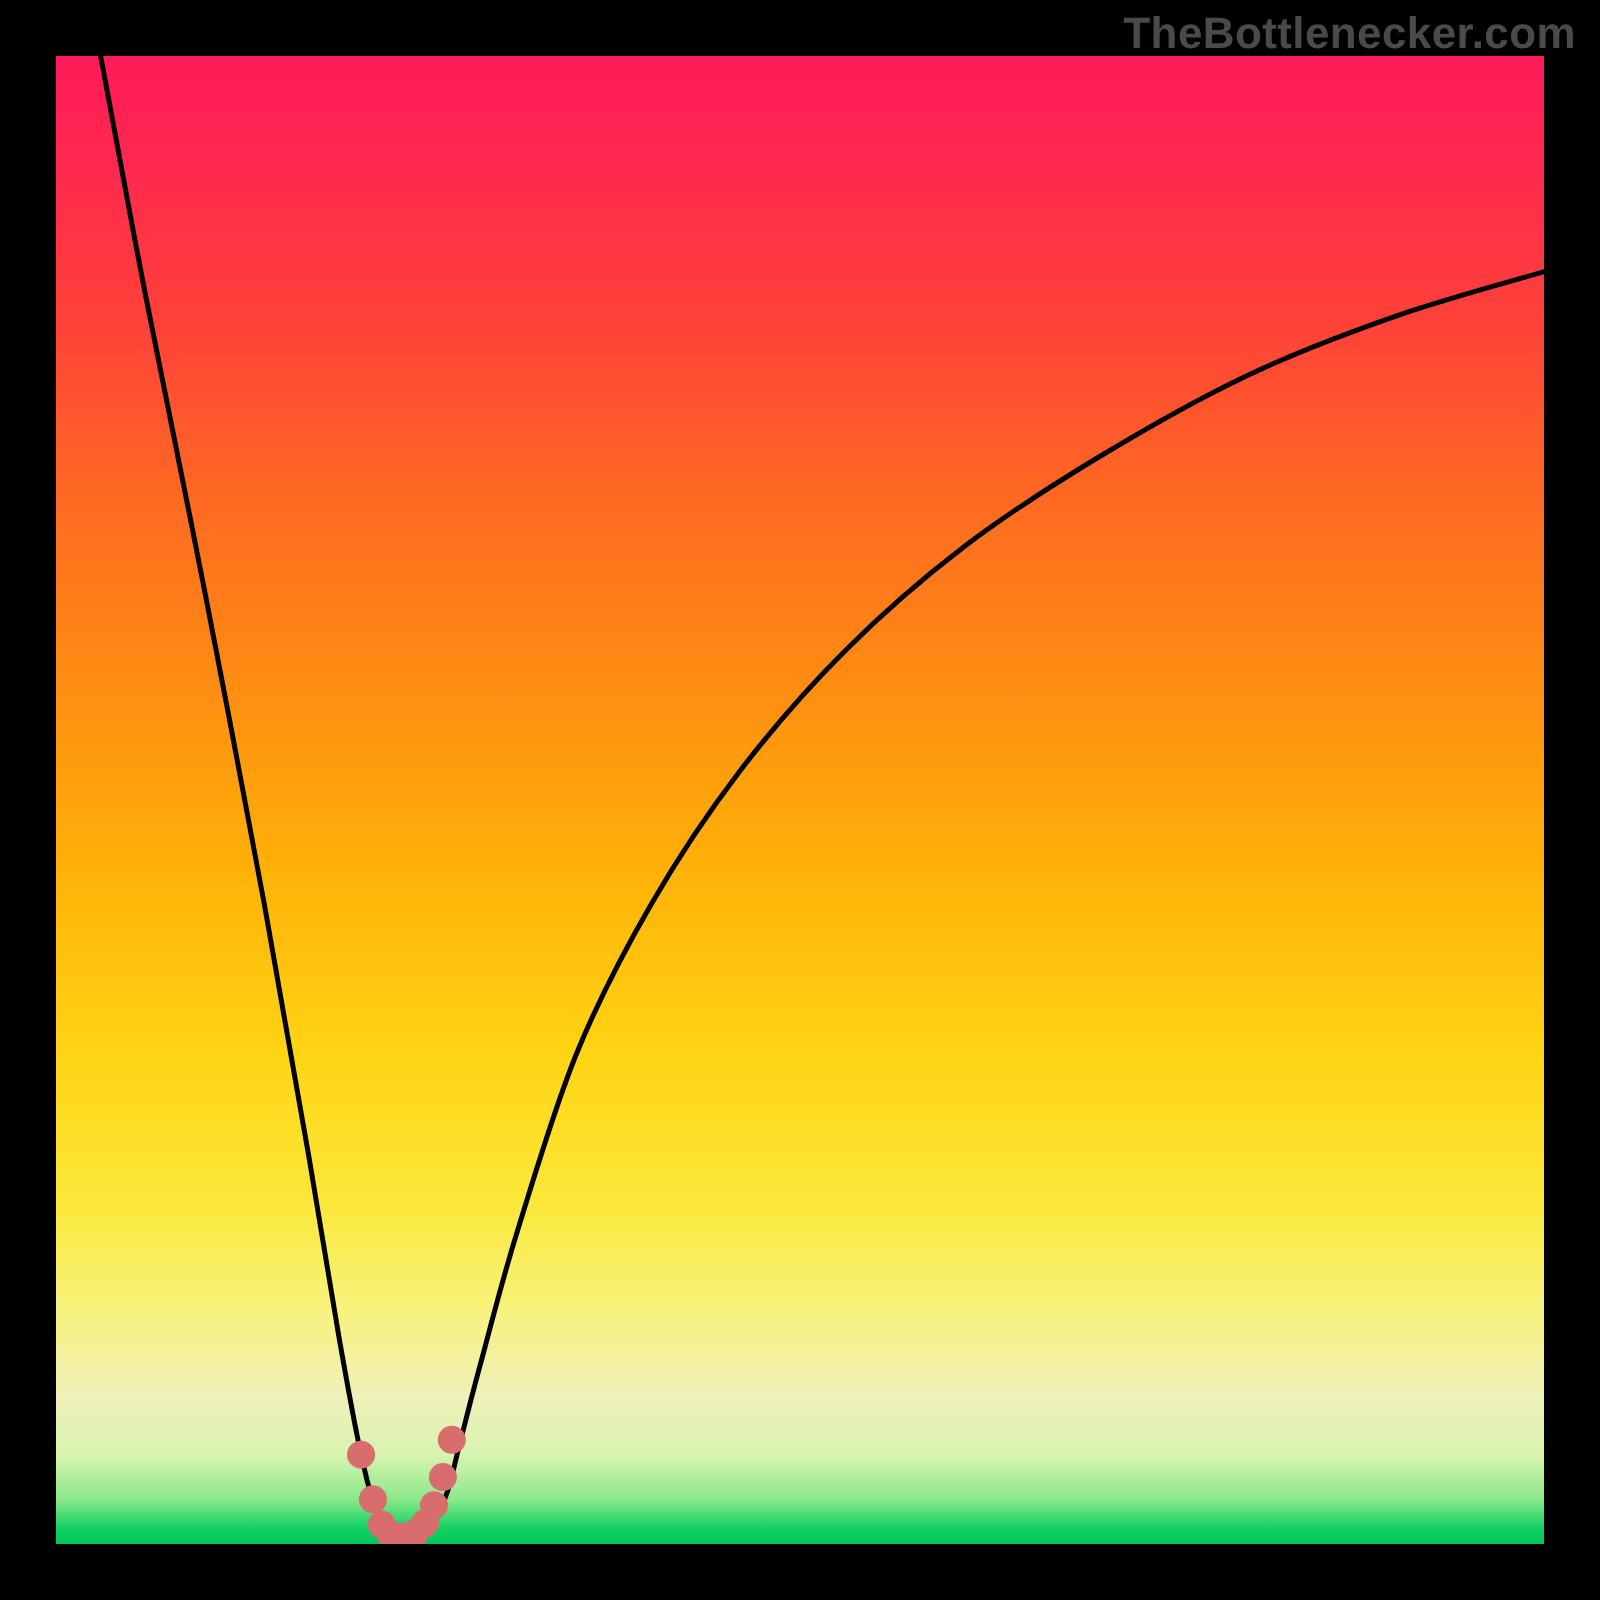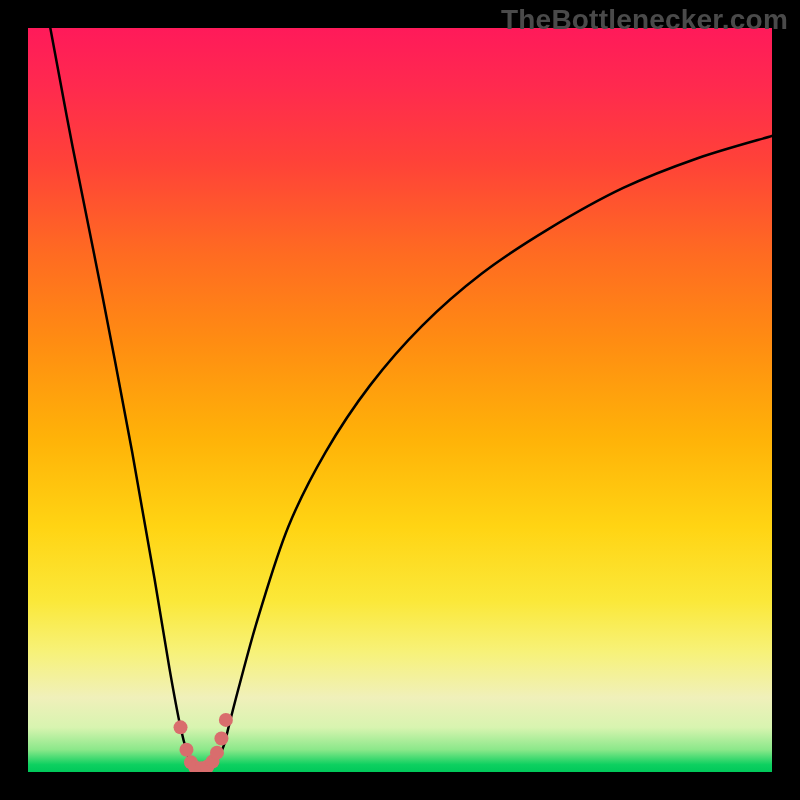--- a/index.html
+++ b/index.html
@@ -41,21 +41,21 @@
       #8be88a 97%,
       #0ed060 99%,
       #00c85a 100%
     );
   }
   .wm {
     position: absolute;
     top: 4px;
     right: 12px;
     color: #4a4a4a;
-    font-size: 28px;
+    font-size: 22px;
     font-weight: 600;
     letter-spacing: 0.2px;
   }
 </style>
 </head>
 <body>
 
 <div class="frame">
   <div class="plot">
     <svg id="chart-svg" width="744" height="744" viewBox="0 0 744 744">

